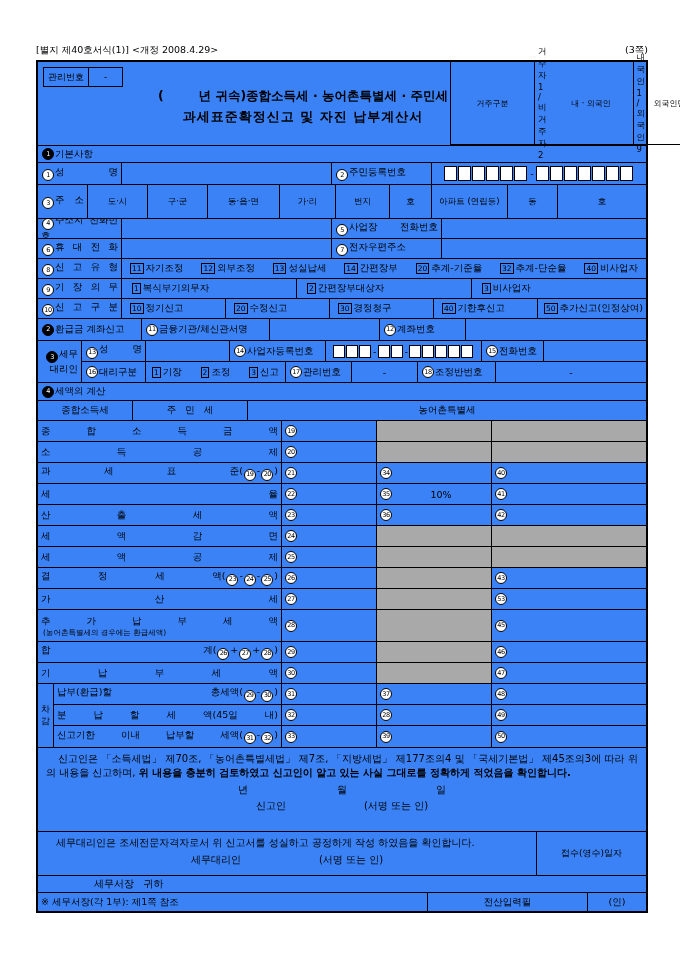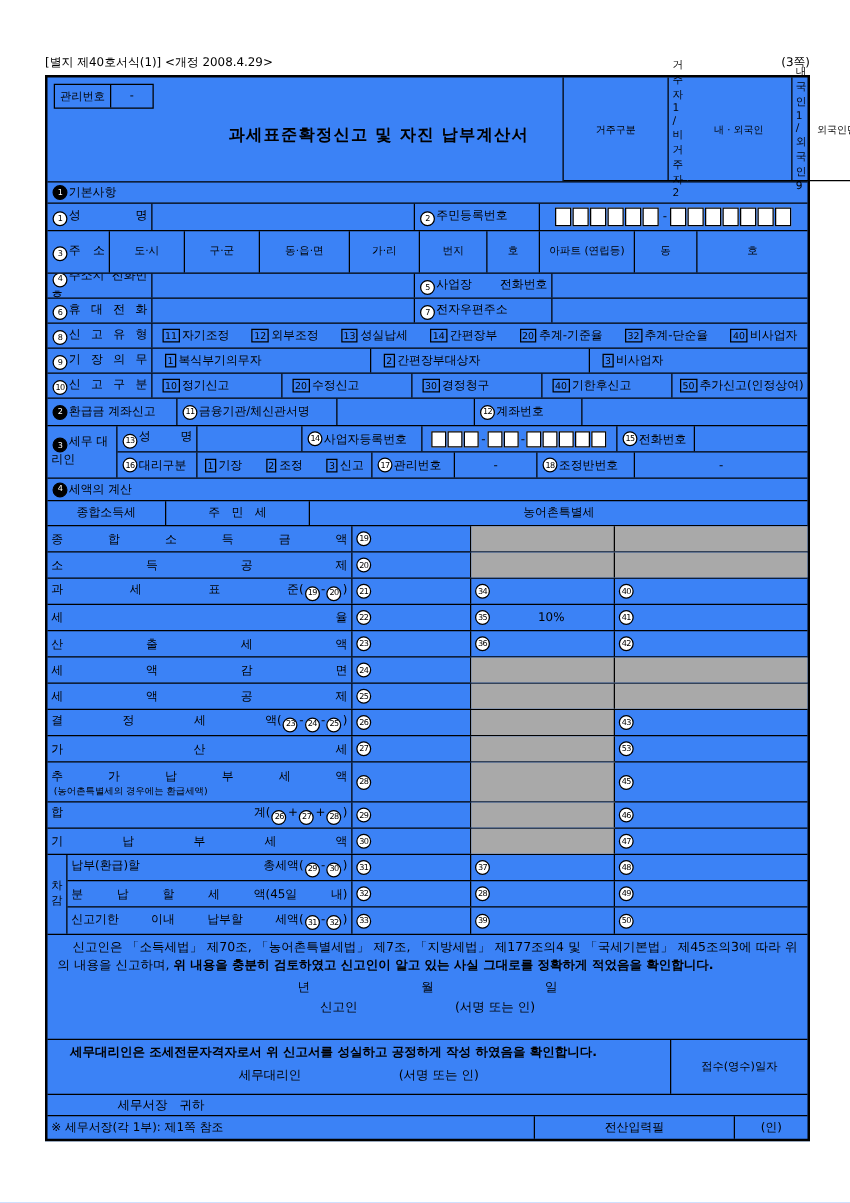--- a/index.html
+++ b/index.html
@@ -31,21 +31,21 @@
 .resgrid{width:196px;border-left:1px solid #000;display:flex;flex-direction:row;font-size:8px}
 .rr{display:flex;border-bottom:1px solid #000;flex:1;align-items:stretch}
 .rr.last{border-bottom:none}
 .rl{width:84px;border-right:1px solid #000;display:flex;align-items:center;justify-content:center;text-align:center;padding:0 1px;font-size:8px}
 .rv{flex:1;display:flex;align-items:center;padding:0 3px;font-size:8.5px}
 .ch{justify-content:center;text-align:center;font-size:8.5px;line-height:1.15}
 .decl{font-size:10px;line-height:1.42;text-indent:12px;text-align:justify}
 .dateline{text-align:center;font-size:10px;margin-top:3px}
 .signline{display:flex;justify-content:center;font-size:10px;margin-top:2px}
 .signline .note{margin-left:78px}
-.agc{font-size:10px;font-weight:bold;line-height:1.35;text-indent:10px;text-align:justify}
+.agc{font-size:10px;font-weight:normal;line-height:1.35;text-indent:10px;text-align:justify}
 .vert{width:11px;word-break:break-all;line-height:1.25;text-align:center;font-size:9px}
 .cv{padding:0 2px}
 </style>
 </head>
 <body>
 
 <div class="page">
 
   <div class="topline">
     <span>[별지 제40호서식(1)]  &lt;개정 2008.4.29&gt;</span>
@@ -55,20 +55,21 @@
   <div class="form">
 
     <div class="r" style="height:84px">
       <div style="width:118px;position:relative">
         <div class="mgmt">
           <span class="lab">관리번호</span>
           <span class="val">-</span>
         </div>
       </div>
       <div class="titlemid">
+        <div class="t1 pre">(        년 귀속)종합소득세 · 농어촌특별세 · 주민세</div>
         <div class="t2">과세표준확정신고 및 자진 납부계산서</div>
       </div>
       <div class="resgrid">
         <div class="rr">
           <div class="rl">거주구분</div>
           <div class="rv">거주자1 /비거주자2</div>
         </div>
         <div class="rr">
           <div class="rl">내 · 외국인</div>
           <div class="rv">내국인1 /외국인9</div>
@@ -252,21 +253,21 @@
 
     <div class="r" style="height:22px">
       <div class="c" style="width:104px"><span class="circ circf">2</span>환급금 계좌신고</div>
       <div class="c" style="width:128px"><span class="circ">11</span>금융기관/체신관서명</div>
       <div class="c" style="width:110px"></div>
       <div class="c" style="width:86px"><span class="circ">12</span>계좌번호</div>
       <div class="c nb" style="flex:1"></div>
     </div>
 
     <div class="r" style="height:42px">
-      <div class="c center" style="width:56px;text-align:left;line-height:1.3">
+      <div class="c center" style="width:44px;text-align:right;line-height:1.3">
           <span><span class="circ circf">3</span>세무 대리인</span>
         </div>
       <div style="flex:1;display:flex;flex-direction:column">
         <div style="height:21px;display:flex;border-bottom:1px solid #000">
           <div class="c" style="width:64px">
               <span class="jl"><span class="circ">13</span>성 명</span>
             </div>
           <div class="c" style="width:84px"></div>
           <div class="c" style="width:96px"><span class="circ">14</span>사업자등록번호</div>
           <div class="c" style="width:156px;justify-content:center">

